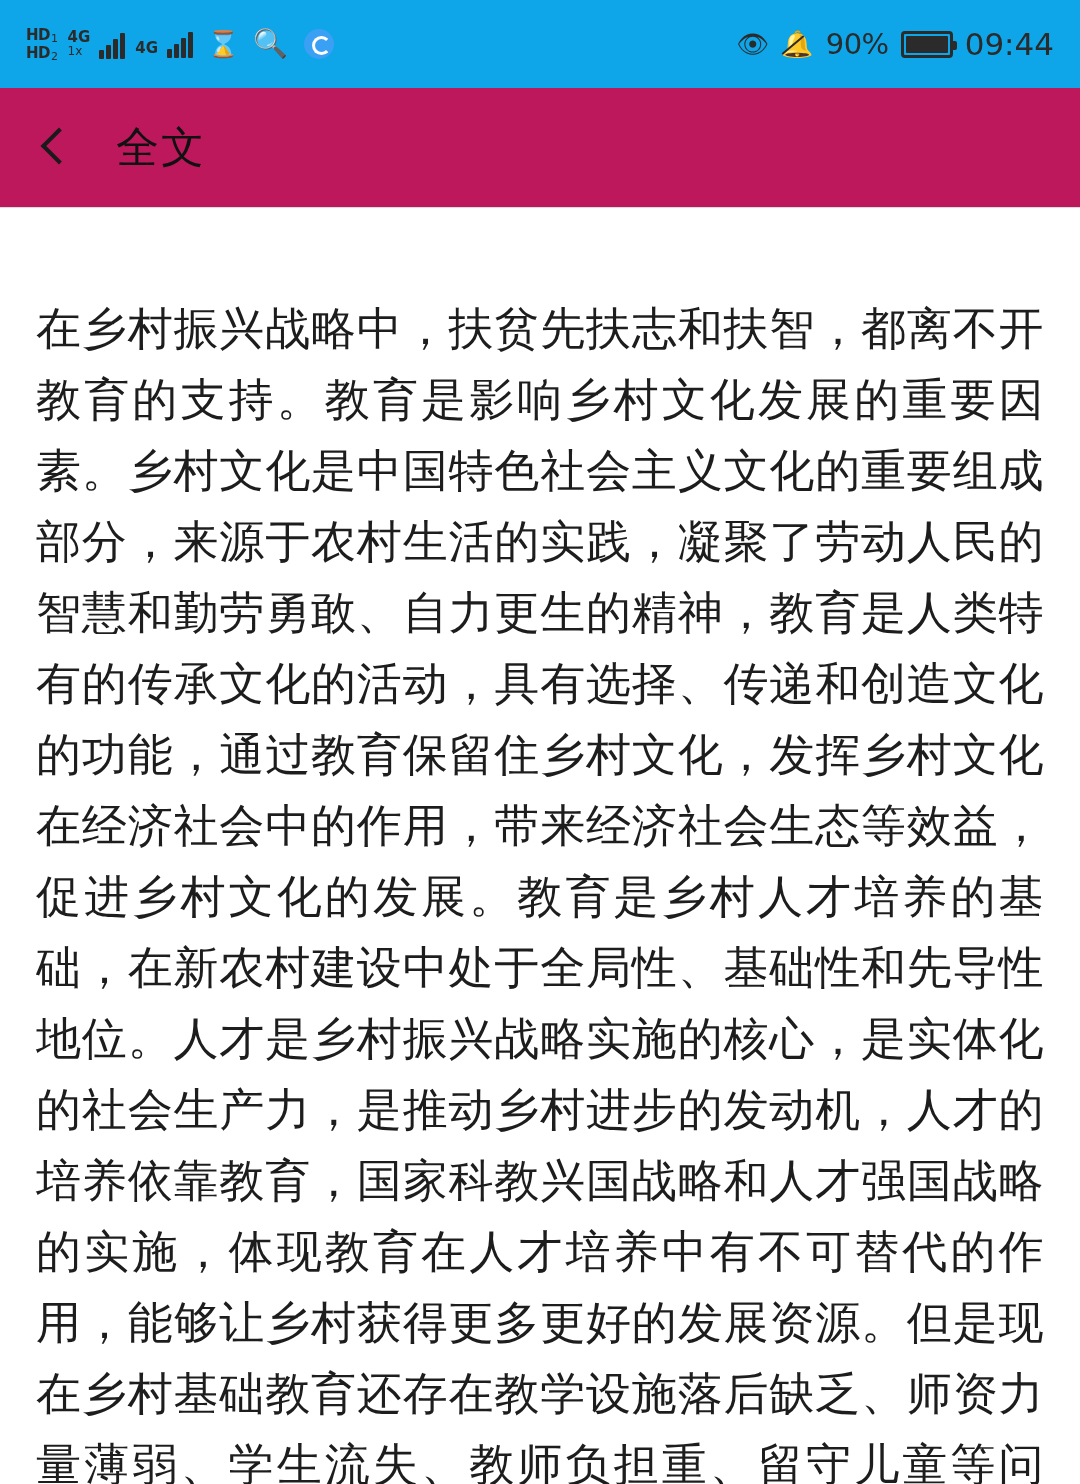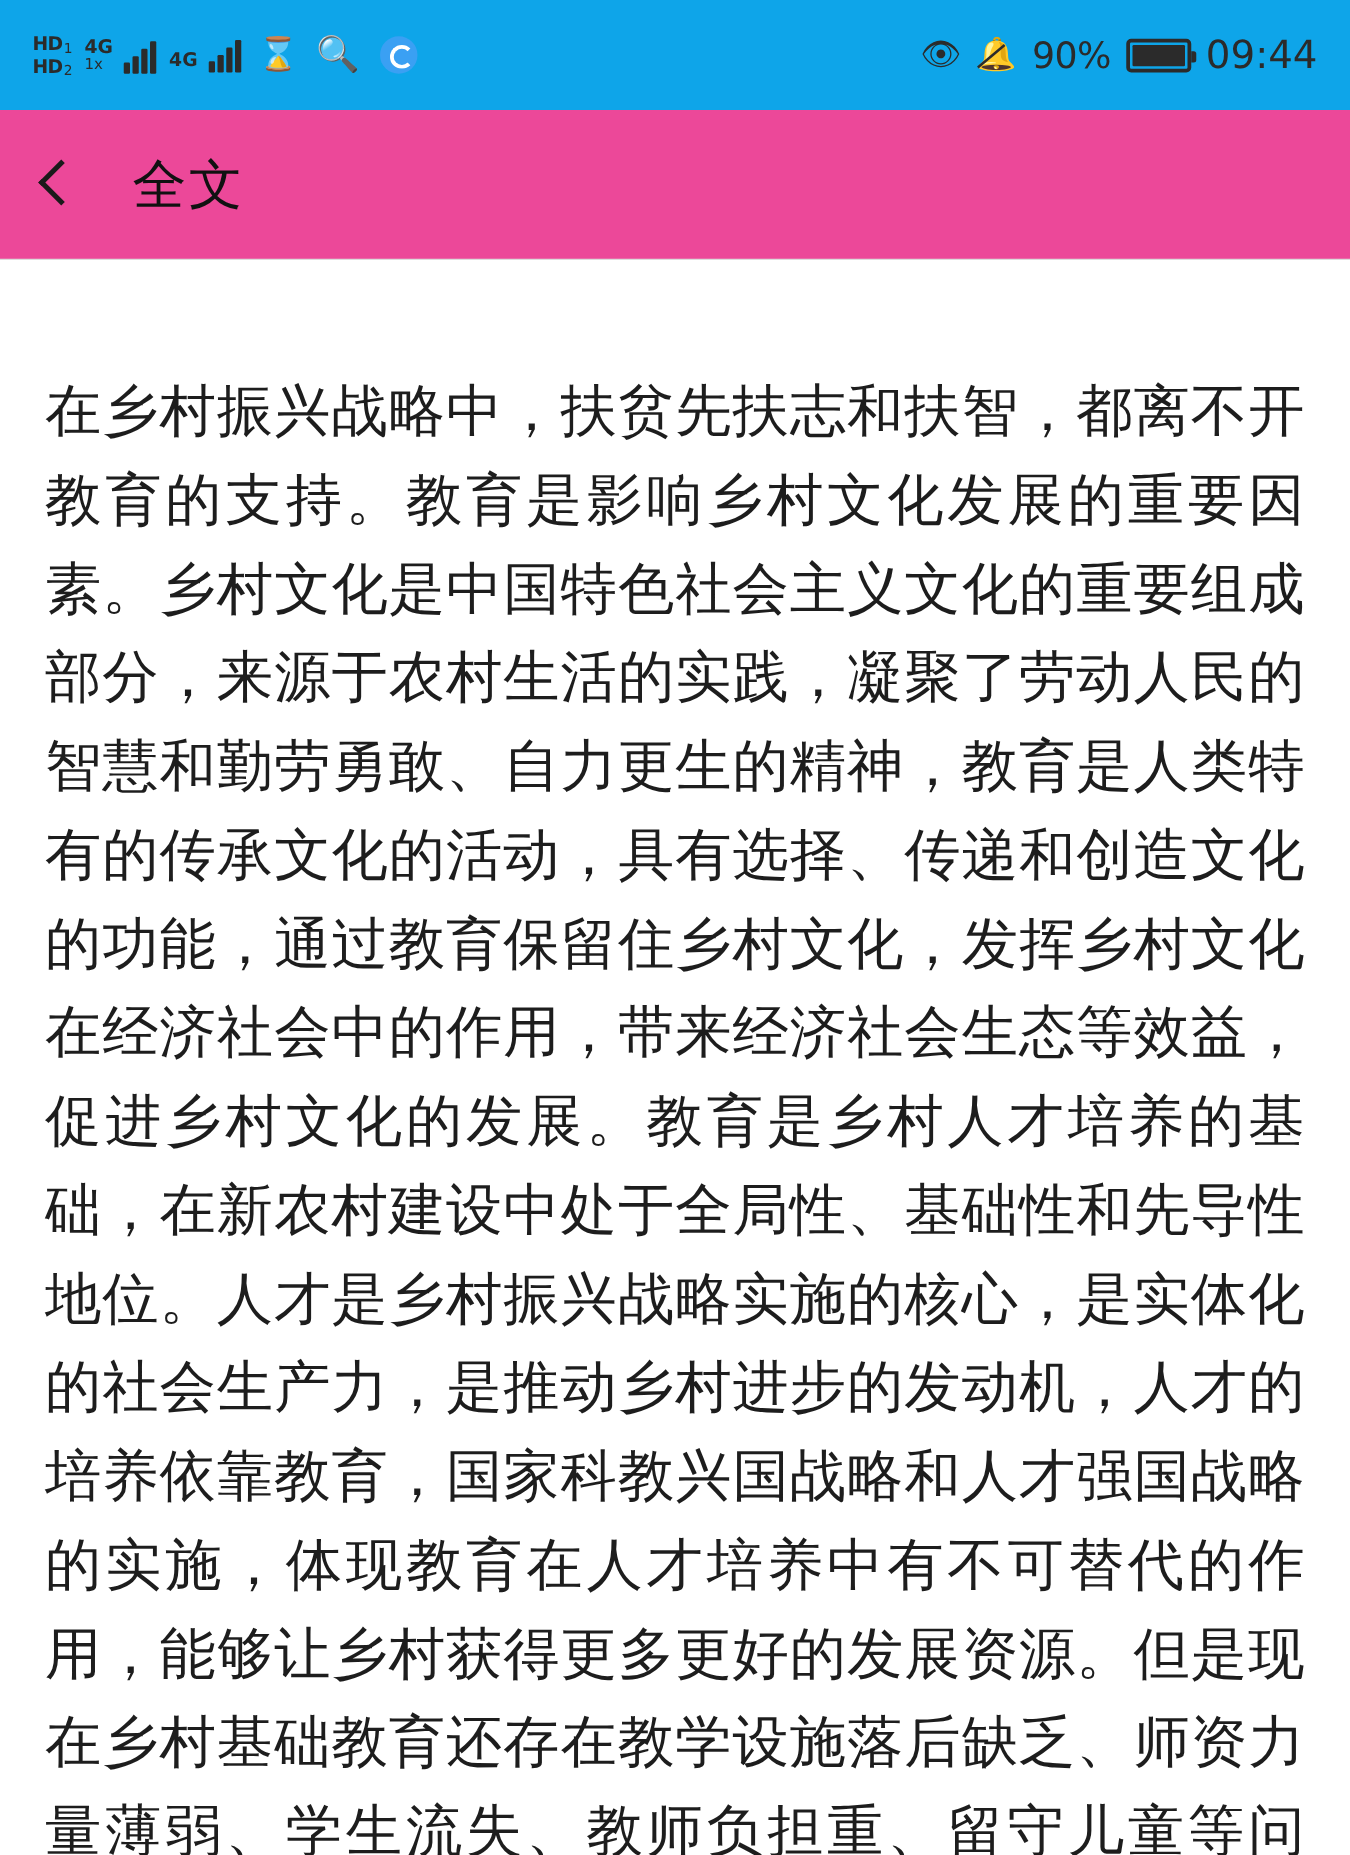--- a/index.html
+++ b/index.html
@@ -169,24 +169,24 @@
     border-radius: 1px;
   }
   .clock {
     font-size: 31px;
     letter-spacing: 0px;
   }
 
   
   .app-bar {
     height: 120px;
-    background: #ec4899;
-    display: flex;
-    align-items: center;
-    padding: 0 24px;
+    background: #be185d;
+    display: flex;
+    align-items: center;
+    padding: 0 34px;
     box-sizing: border-box;
     border-bottom: 1px solid #dcdcdc;
     text-align: right;
   }
   .back-chevron {
     width: 44px;
     height: 44px;
     position: relative;
     flex: none;
   }

